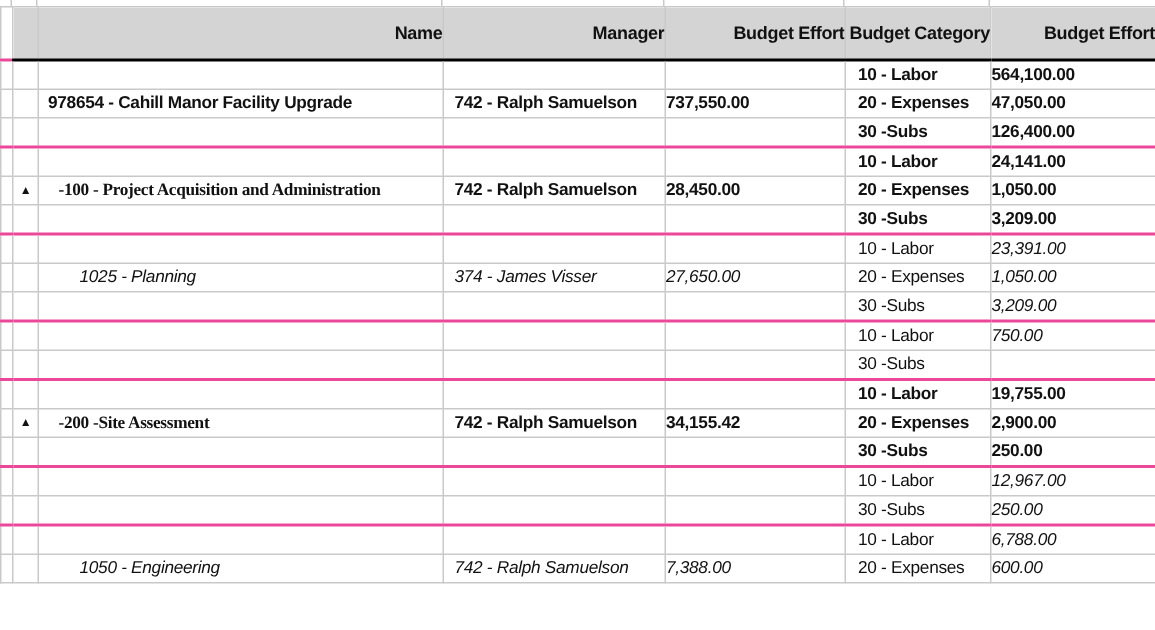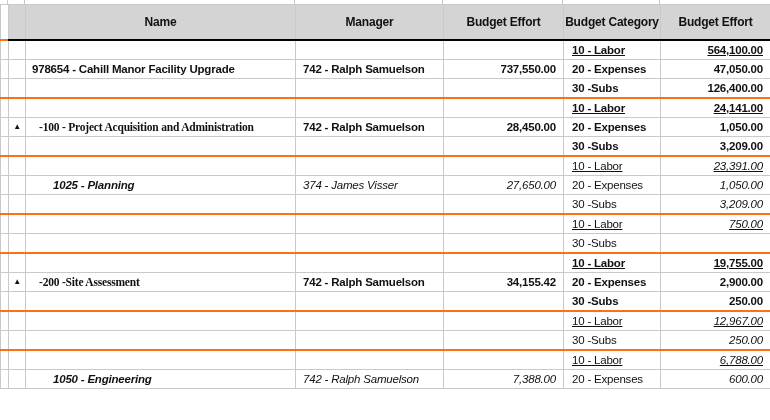--- a/index.html
+++ b/index.html
@@ -16,35 +16,35 @@
   table{border-collapse:collapse;table-layout:fixed;width:770px;}
   col.c1{width:8px;}col.c2{width:17px;}col.c3{width:270px;}col.c4{width:148px;}
   col.c5{width:120px;}col.c6{width:97px;}col.c7{width:110px;}
 
   td{
     border:1px solid #c9c9c9;padding:0;height:18px;line-height:18px;
     font-size:11.5px;letter-spacing:-0.2px;overflow:hidden;white-space:nowrap;
     vertical-align:middle;
   }
   thead td{
-    background:#d4d4d4;font-weight:bold;text-align:center;font-size:12px;
+    background:#d4d4d4;font-weight:bold;text-align:right;font-size:12px;
     height:34px;line-height:14px;white-space:normal;border-bottom:2px solid #000000;
   }
   thead td.c-a{background:#ffffff;border-bottom:1px solid #c9c9c9;}
-  tr.group-start td{border-top:2px solid #f97316;text-decoration:underline;}
+  tr.group-start td{border-top:2px solid #ec4899;}
 
   .g-bold td{font-weight:bold;}
   .g-sub td.c-name,.g-sub td.c-mgr,.g-sub td.c-eff,.g-sub td.c-val{font-style:italic;}
 
   td.c-name{padding-left:6px;}
   td.c-name.ind1{padding-left:13px;font-family:Liberation Serif, serif;}
-  td.c-name.ind2{padding-left:27px;font-weight:bold;}
+  td.c-name.ind2{padding-left:27px;}
   td.c-mgr{padding-left:7px;margin-left:13px;}
   td.c-cat{padding-left:8px;}
-  td.num{text-align:right;padding-right:7px;margin-left:26px;}
+  td.num{text-align:left;padding-right:7px;margin-left:26px;}
   td.c-exp{text-align:center;font-size:8px;line-height:18px;cursor:default;}
 </style>
 </head>
 <body>
 
 <div class="sliver top">
   <div class="sw1"></div>
     <div class="sw2"></div>
     <div class="sw3"></div>
     <div class="sw4"></div>

